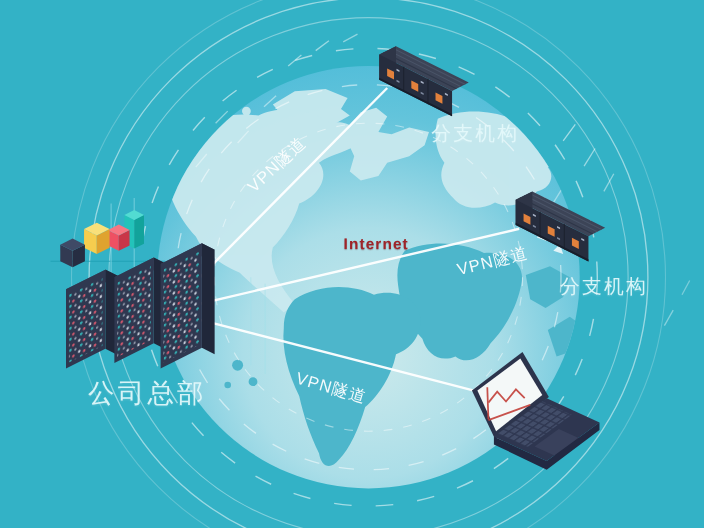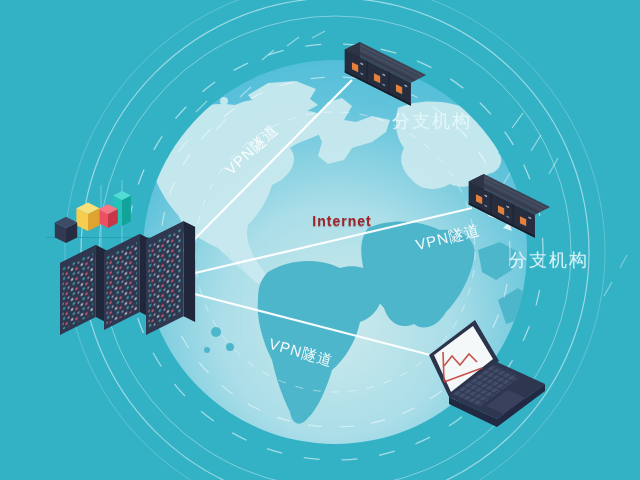--- a/index.html
+++ b/index.html
@@ -238,20 +238,21 @@
     <g transform="matrix(0.808,-0.589,0.909,0.417,452,394)">
       <rect width="50" height="30" fill="url(#keys)"></rect>
     </g>
     <polygon points="486,406 508,390 530,400 508,416" fill="#39415c"></polygon>
     <polygon points="449,397 497,419 545,384 545,391 497,427 449,404" fill="#222942"></polygon>
   </g>
 </svg>
 
   <div class="lbl internet" id="internet" style="left:342px;top:221px;">Internet</div>
 
+  <div class="lbl cjk-big" style="left:134px;top:357px;">公司总部</div>
 
   <div class="lbl cjk-mid" style="left:432px;top:121px;">分支机构</div>
 
   <div class="lbl cjk-mid" style="left:549px;top:260px;">分支机构</div>
 
   <div class="lbl vpn" id="vpn-top" style="left:252px;top:150px;">VPN隧道</div>
 
   <div class="lbl vpn" id="vpn-right" style="left:448px;top:238px;">VPN隧道</div>
 
   <div class="lbl vpn" id="vpn-bottom" style="left:301px;top:353px;">VPN隧道</div>

